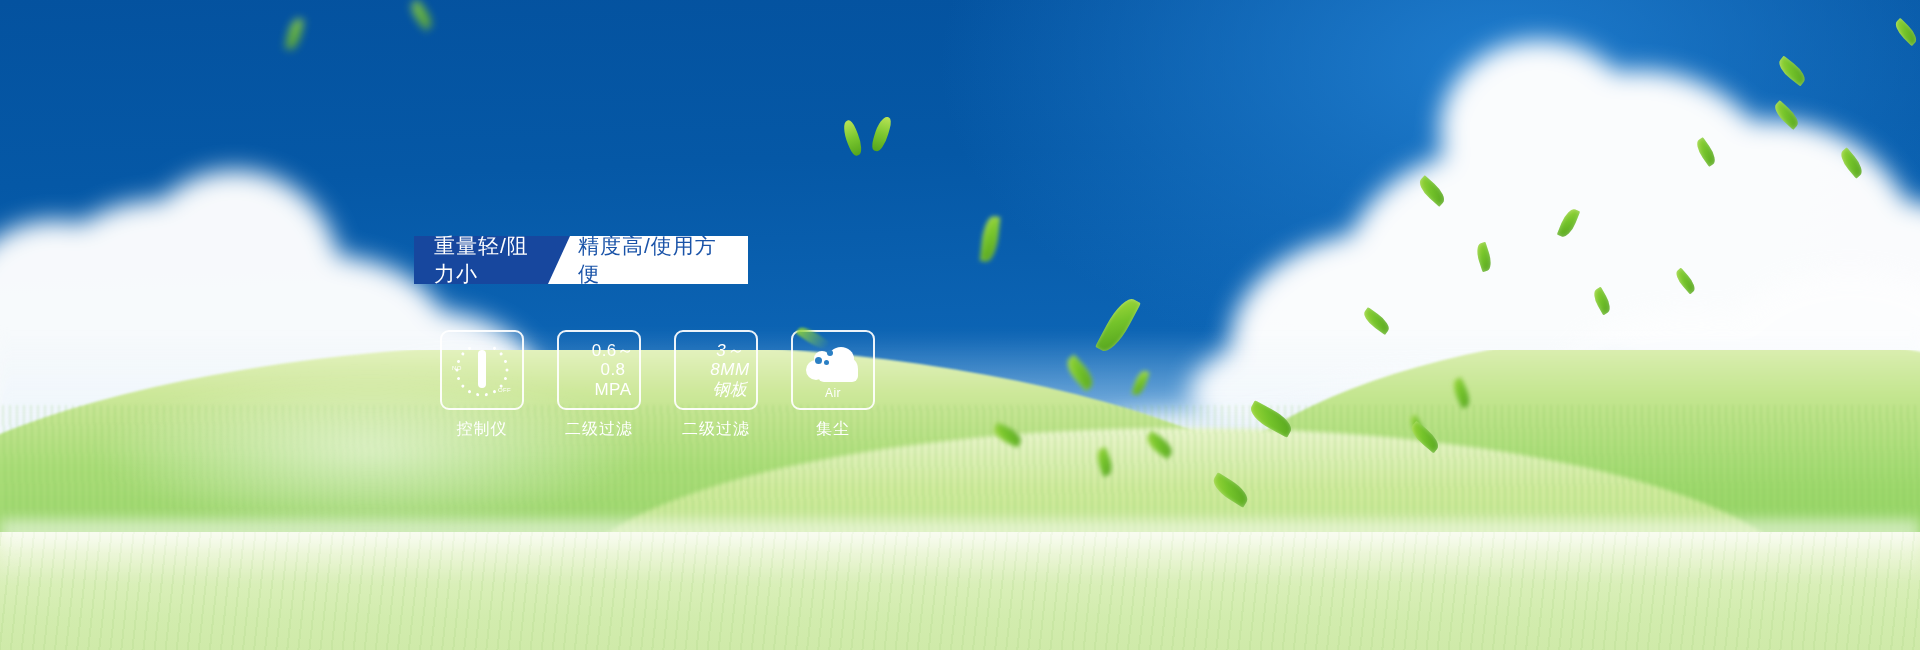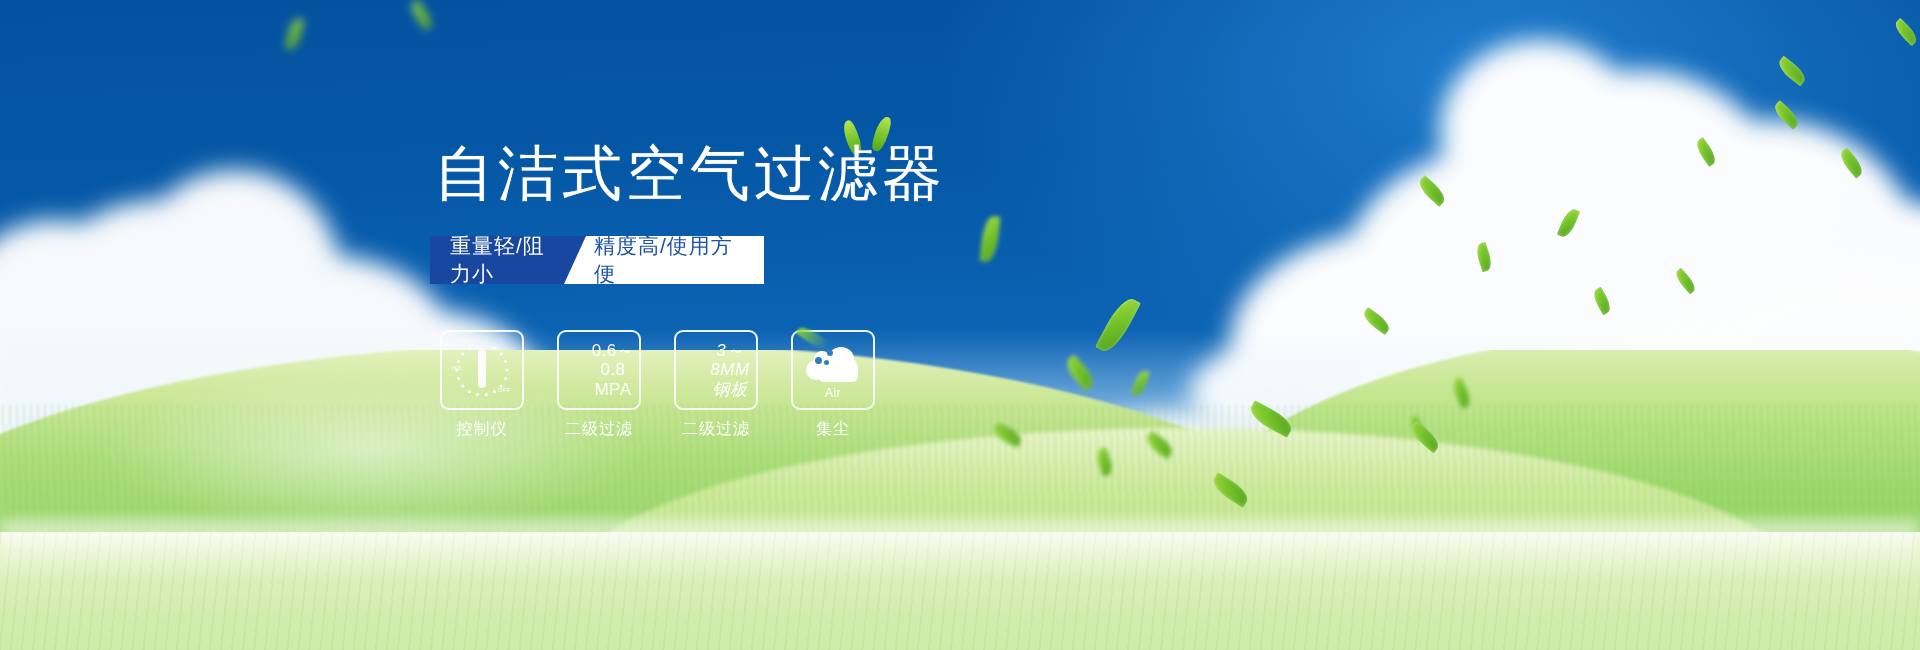--- a/index.html
+++ b/index.html
@@ -117,21 +117,21 @@
   .sprouts{position:absolute;left:844px;top:112px;width:60px;height:46px;}
   .sprout{
     position:absolute;width:13px;height:36px;
     background:linear-gradient(180deg,#b9e356 0%,#7cc82f 50%,#54a51c 100%);
     border-radius:60% 30% 55% 30%;
   }
   .sprout.l{left:2px;top:8px;transform:rotate(-22deg);}
   .sprout.r{left:31px;top:4px;transform:rotate(16deg);}
 
   
-  .tabs{position:absolute;left:430px;top:236px;height:48px;display:flex;}
+  .tabs{position:absolute;left:414px;top:236px;height:48px;display:flex;}
   .tab{
     display:flex;align-items:center;justify-content:center;
     font-size:21px;letter-spacing:1px;height:48px;
   }
   .tab-blue{
     background:#17479e;color:#ffffff;
     padding:0 22px 0 20px;
     width:156px;box-sizing:border-box;
   }
   .tab-white{
@@ -293,21 +293,20 @@
   <div class="leaf" style="left:1680px;top:268px; width:11px;height:26px;transform:rotate(-42deg);"></div>
   <div class="leaf" style="left:1370px;top:306px; width:13px;height:30px;transform:rotate(-55deg);"></div>
   <div class="leaf soft" style="left:1455px;top:378px; width:13px;height:30px;transform:rotate(-25deg);"></div>
   <div class="leaf soft" style="left:1000px;top:420px; width:15px;height:30px;transform:rotate(-65deg);"></div>
 
   <div class="sprouts">
     <span class="sprout l"></span>
     <span class="sprout r"></span>
   </div>
 
-  <div class="headline">自洁式空气过滤器</div>
 
   <div class="tabs">
     <div class="tab tab-blue">重量轻/阻力小</div>
     <div class="tab tab-white">精度高/使用方便</div>
   </div>
 
   <div class="features">
 
     <div class="feat">
       <div class="feat-box">

